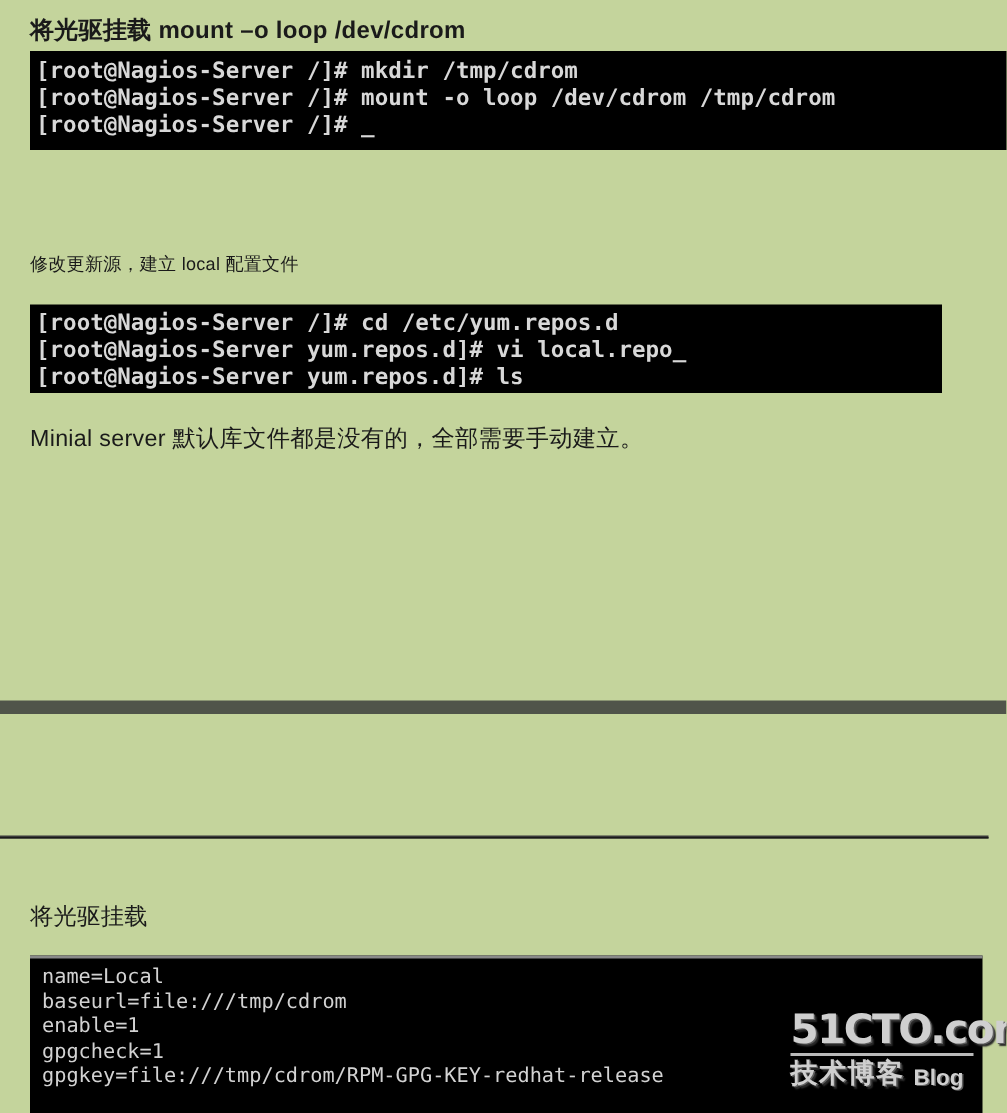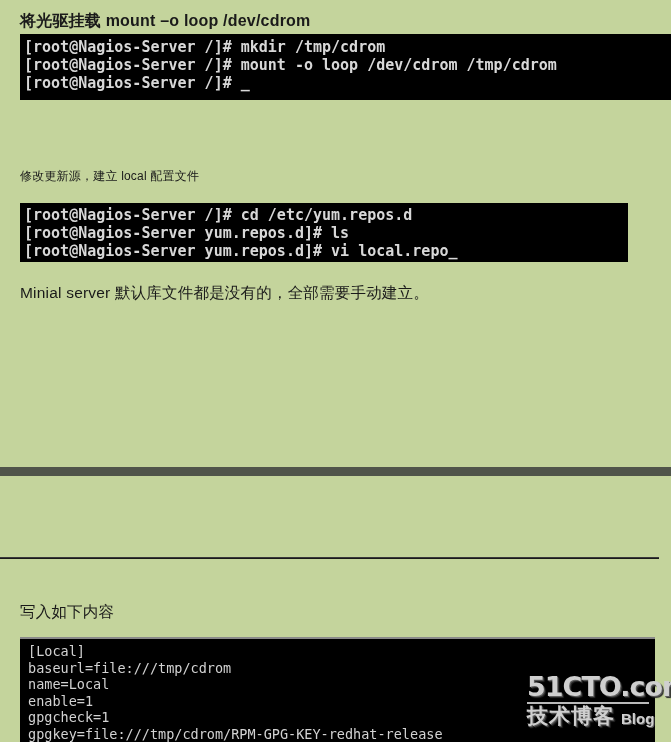--- a/index.html
+++ b/index.html
@@ -144,21 +144,21 @@
     margin: 2px 0 2px 0;
   }
   #watermark .wm-sub-row {
     display: flex;
     align-items: flex-end;
     gap: 6px;
   }
   #watermark .wm-sub {
     font-family: "DejaVu Sans", sans-serif;
     font-weight: bold;
-    font-size: 21px;
+    font-size: 18px;
     line-height: 20px;
     color: #cfcfcf;
     text-shadow: 1px 1px 0 #5e5e5e, 2px 2px 1px #2a2a2a;
     letter-spacing: 1px;
   }
   #watermark .wm-blog {
     font-family: Liberation Sans, sans-serif;
     font-weight: bold;
     font-size: 15px;
     line-height: 14px;
@@ -177,36 +177,35 @@
     <div class="tline ghost">[root@Nagios-Server /]# mkdir /tmp/cdrom</div>
     <div class="tline">[root@Nagios-Server /]# mkdir /tmp/cdrom</div>
     <div class="tline">[root@Nagios-Server /]# mount -o loop /dev/cdrom /tmp/cdrom</div>
     <div class="tline">[root@Nagios-Server /]# _</div>
   </div>
 
   <div class="caption" style="left:20px; top:165px; font-size:12px; line-height:22px;">修改更新源，建立 local 配置文件</div>
 
   <div class="terminal" id="terminal-yumrepos">
     <div class="tline">[root@Nagios-Server /]# cd /etc/yum.repos.d</div>
+    <div class="tline">[root@Nagios-Server yum.repos.d]# vi local.repo_</div>
     <div class="tline">[root@Nagios-Server yum.repos.d]# ls</div>
-    <div class="tline">[root@Nagios-Server yum.repos.d]# vi local.repo_</div>
   </div>
 
   <div class="caption" style="left:20px; top:282px; font-size:15.5px; line-height:22px;">Minial server 默认库文件都是没有的，全部需要手动建立。</div>
 
   <div id="divider-thick"></div>
 
   <div id="divider-thin"></div>
 
-  <div class="caption" style="left:20px; top:601px; font-size:15.5px; line-height:22px;">写入如下内容</div>
+  <div class="caption" style="left:20px; top:601px; font-size:15.5px; line-height:22px;">将光驱挂载</div>
 
   <div class="terminal" id="terminal-repofile">
-    <div class="tline">[Local]</div>
+    <div class="tline">name=Local</div>
     <div class="tline">baseurl=file:///tmp/cdrom</div>
-    <div class="tline">name=Local</div>
     <div class="tline">enable=1</div>
     <div class="tline">gpgcheck=1</div>
     <div class="tline">gpgkey=file:///tmp/cdrom/RPM-GPG-KEY-redhat-release</div>
   </div>
 
   <div id="watermark">
     <div class="wm-main">51CTO.com</div>
     <div class="wm-rule"></div>
     <div class="wm-sub-row">
       <div class="wm-sub">技术博客</div>

